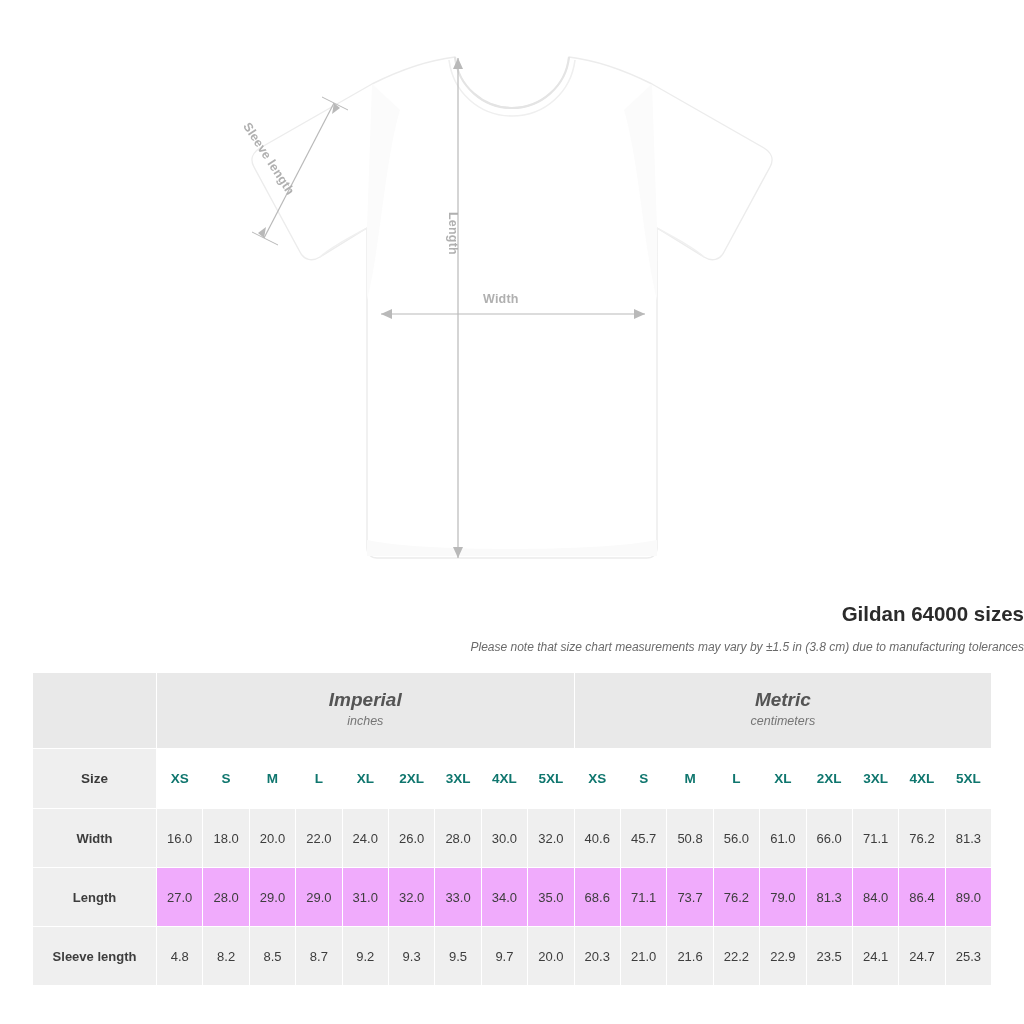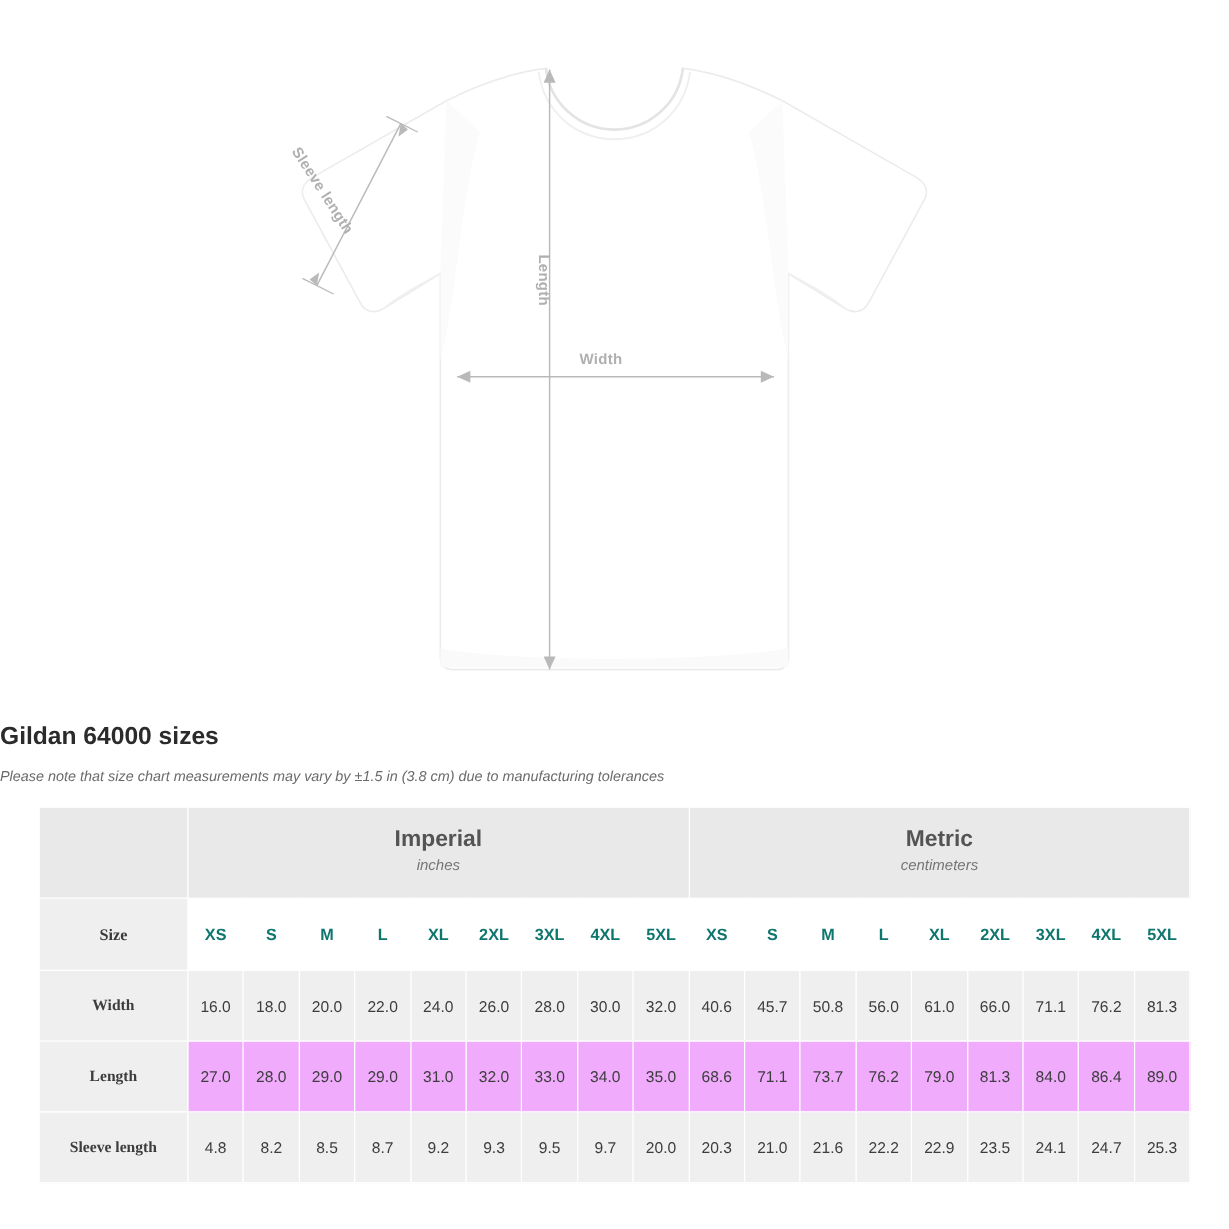--- a/index.html
+++ b/index.html
@@ -56,21 +56,21 @@
     left: 483px;
     top: 292px;
   }
 
   
   #title-block {
     position: absolute;
     left: 0;
     top: 600px;
     width: 1024px;
-    text-align: left;
+    text-align: right;
   }
   #chart-title {
     font-size: 20.5px;
     font-weight: bold;
     color: #2b2b2b;
     margin: 0;
     line-height: 1.4;
   }
   #chart-note {
     font-size: 12px;
@@ -101,20 +101,21 @@
   }
   
   tr.unit-row td {
     background: #e9e9e9;
     height: 76px;
     padding: 10px 0 12px 0;
   }
   td.unit-corner { background: #e9e9e9 !important; }
   .unit-name {
     font-size: 19px;
+    font-style: italic;
     font-weight: bold;
     color: #545454;
     line-height: 1.25;
   }
   .unit-sub {
     font-size: 12.5px;
     font-style: italic;
     color: #757575;
     line-height: 1.5;
   }
@@ -137,21 +138,20 @@
     color: #3d3d3d;
   }
   tr.data-row.shade td { background: #efefef; }
   tr.data-row.plain td { background: #f0abfc; }
   td.rowhead {
     background: #efefef !important;
     font-weight: bold;
     font-size: 13.5px;
     color: #333333;
     width: 124px;
-    font-family: Liberation Serif, serif;
   }
   tr.data-row.plain td.rowhead { background: #efefef !important; }
   .cell-col { width: 46.5px; }
 </style>
 </head>
 <body>
 
 <div id="page">
 
   <div id="shirt-area">

